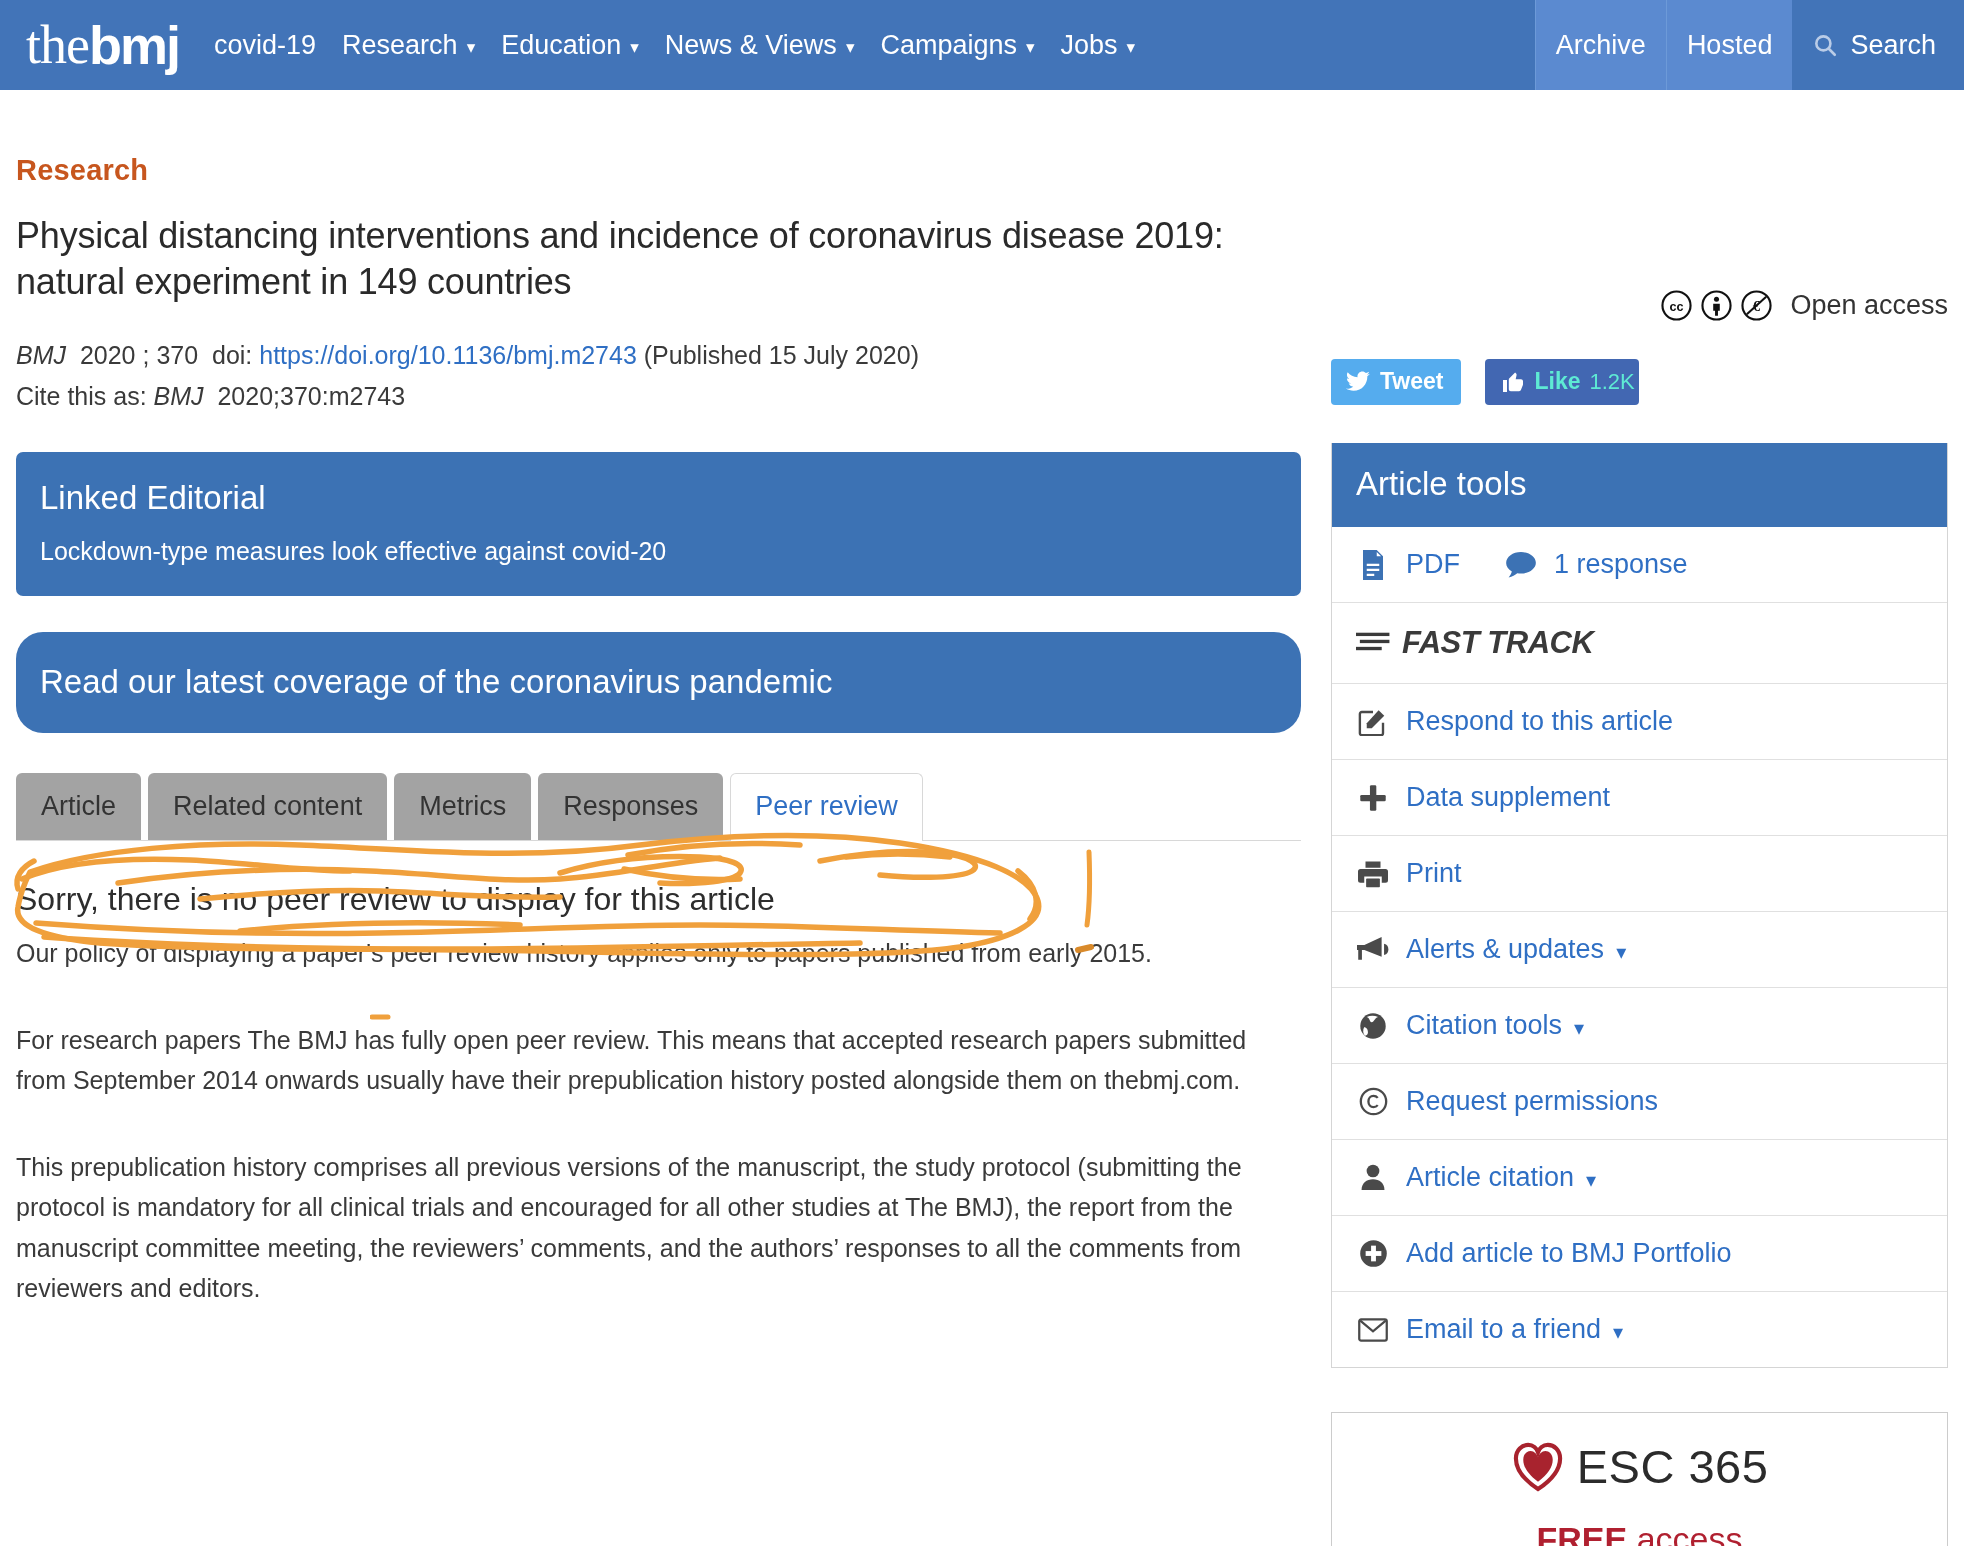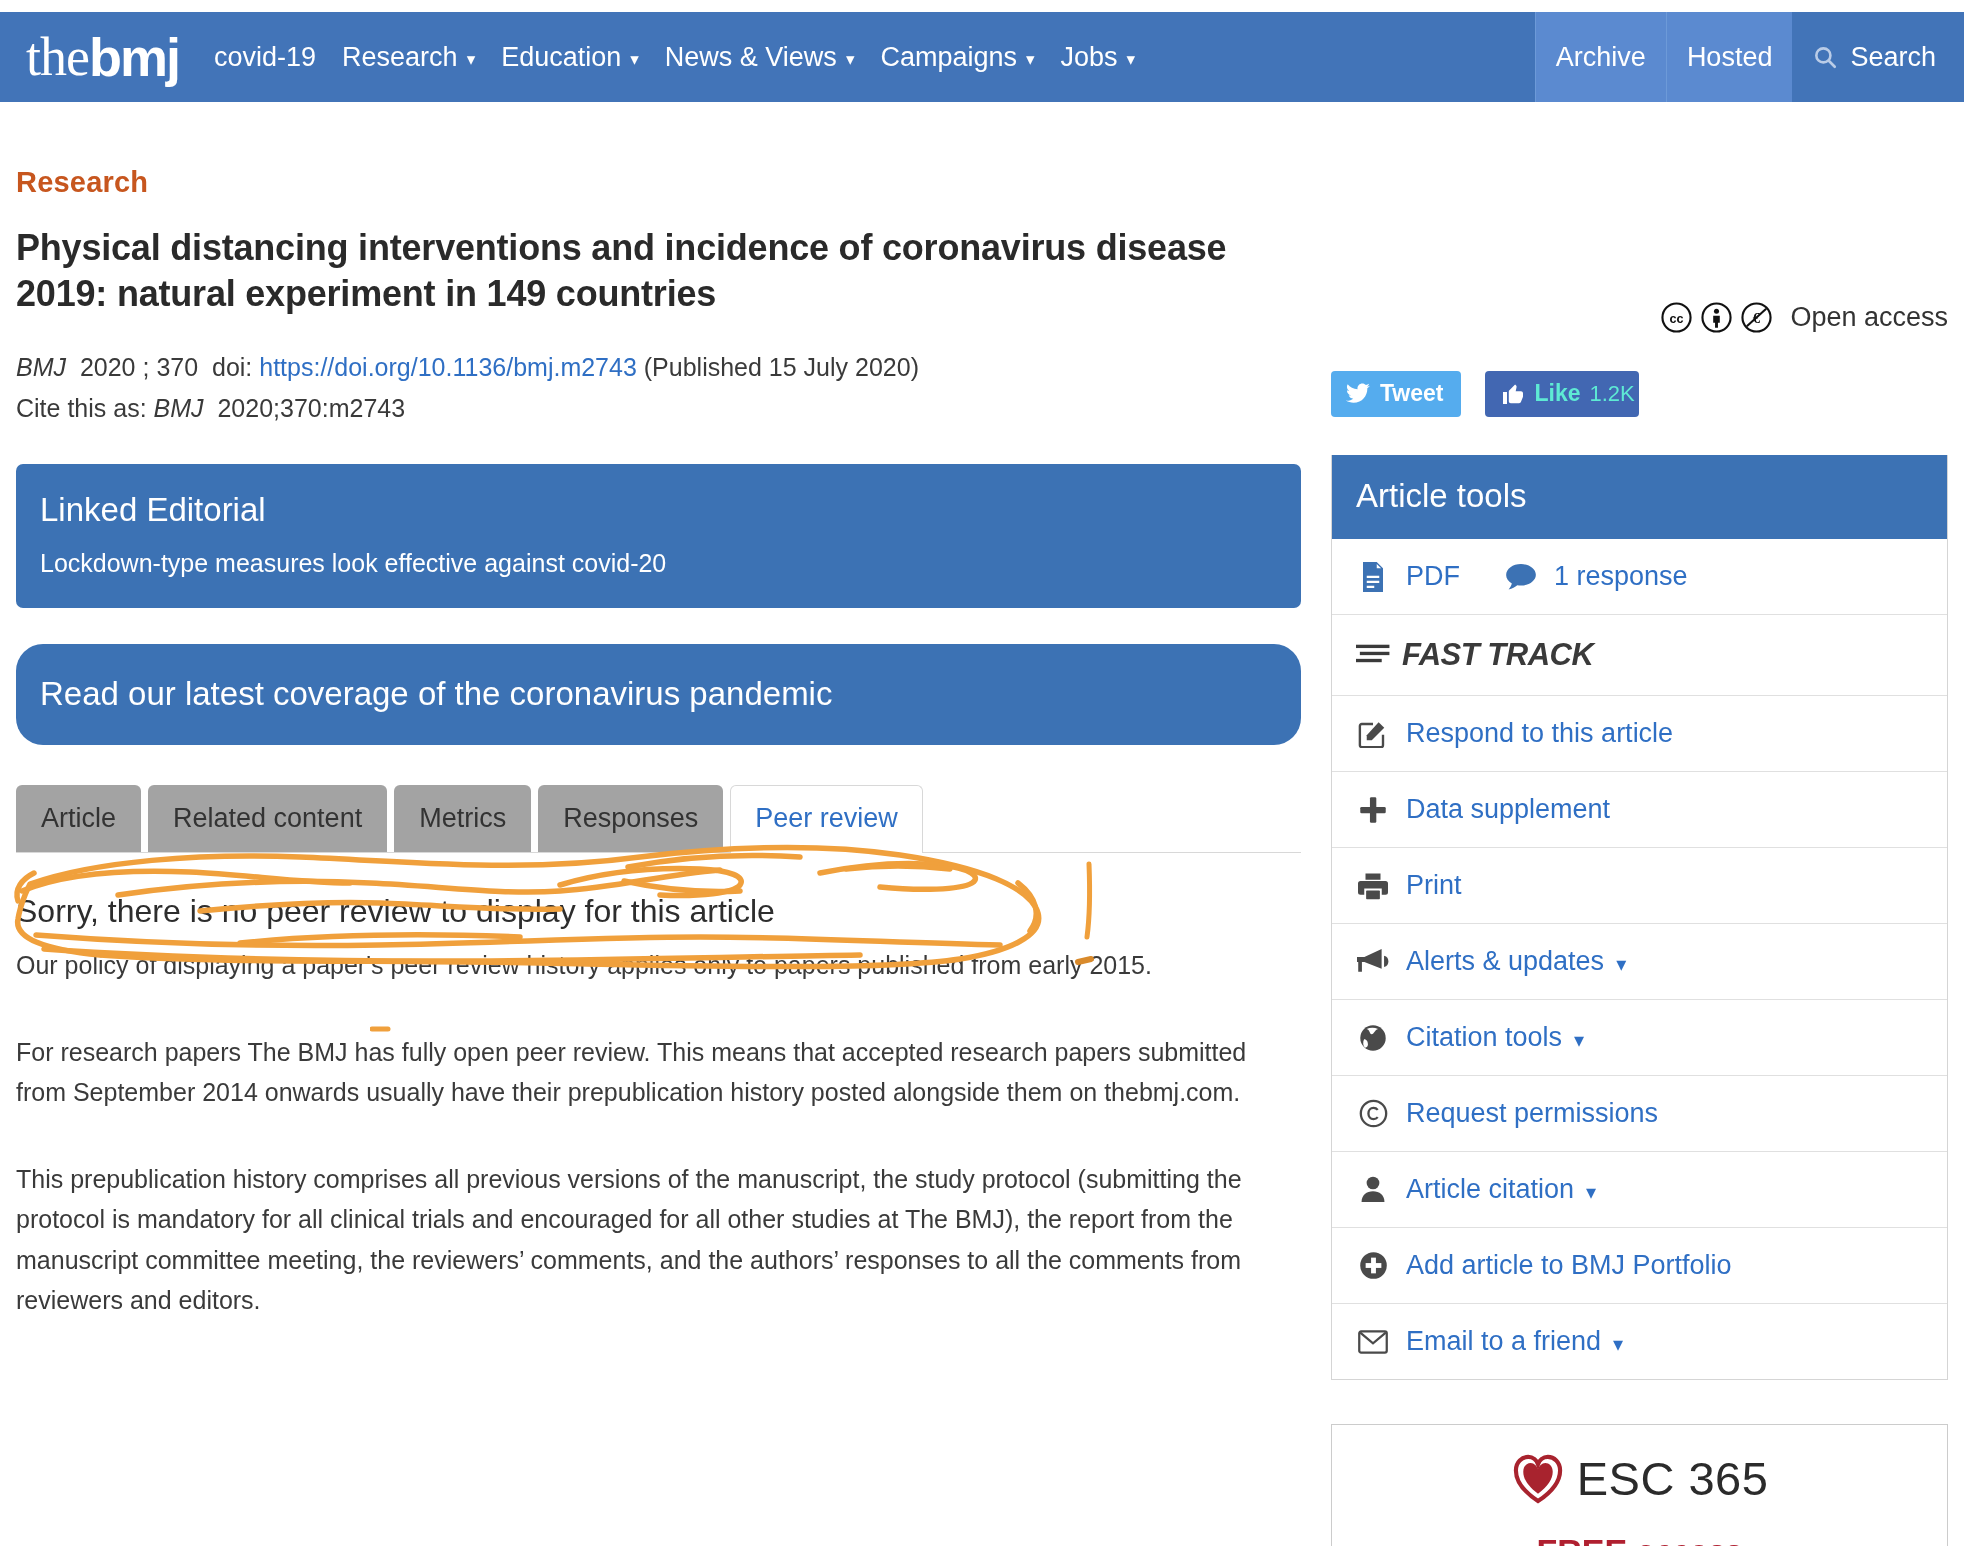--- a/index.html
+++ b/index.html
@@ -13,21 +13,20 @@
   }
 
   
   .topnav {
     width: 100%;
     height: 90px;
     background: #4274b8;
     display: flex;
     align-items: stretch;
     position: relative;
-    margin-top: 12px;
   }
   .logo {
     display: flex;
     align-items: center;
     padding: 0 22px 0 26px;
     color: #ffffff;
     font-size: 54px;
     line-height: 1;
     letter-spacing: -1px;
     white-space: nowrap;
@@ -93,21 +92,21 @@
     font-weight: 700;
     font-size: 29px;
     margin-top: 64px;
     margin-bottom: 26px;
     letter-spacing: .2px;
   }
   h1.title {
     font-size: 36px;
     line-height: 1.28;
     color: #2a2a2a;
-    font-weight: 700;
+    font-weight: 400;
     letter-spacing: -.2px;
     margin-bottom: 30px;
     max-width: 1260px;
   }
   .cite-line {
     font-size: 25px;
     line-height: 1.62;
     color: #3a3a3a;
   }
   .cite-line em { font-style: italic; }

